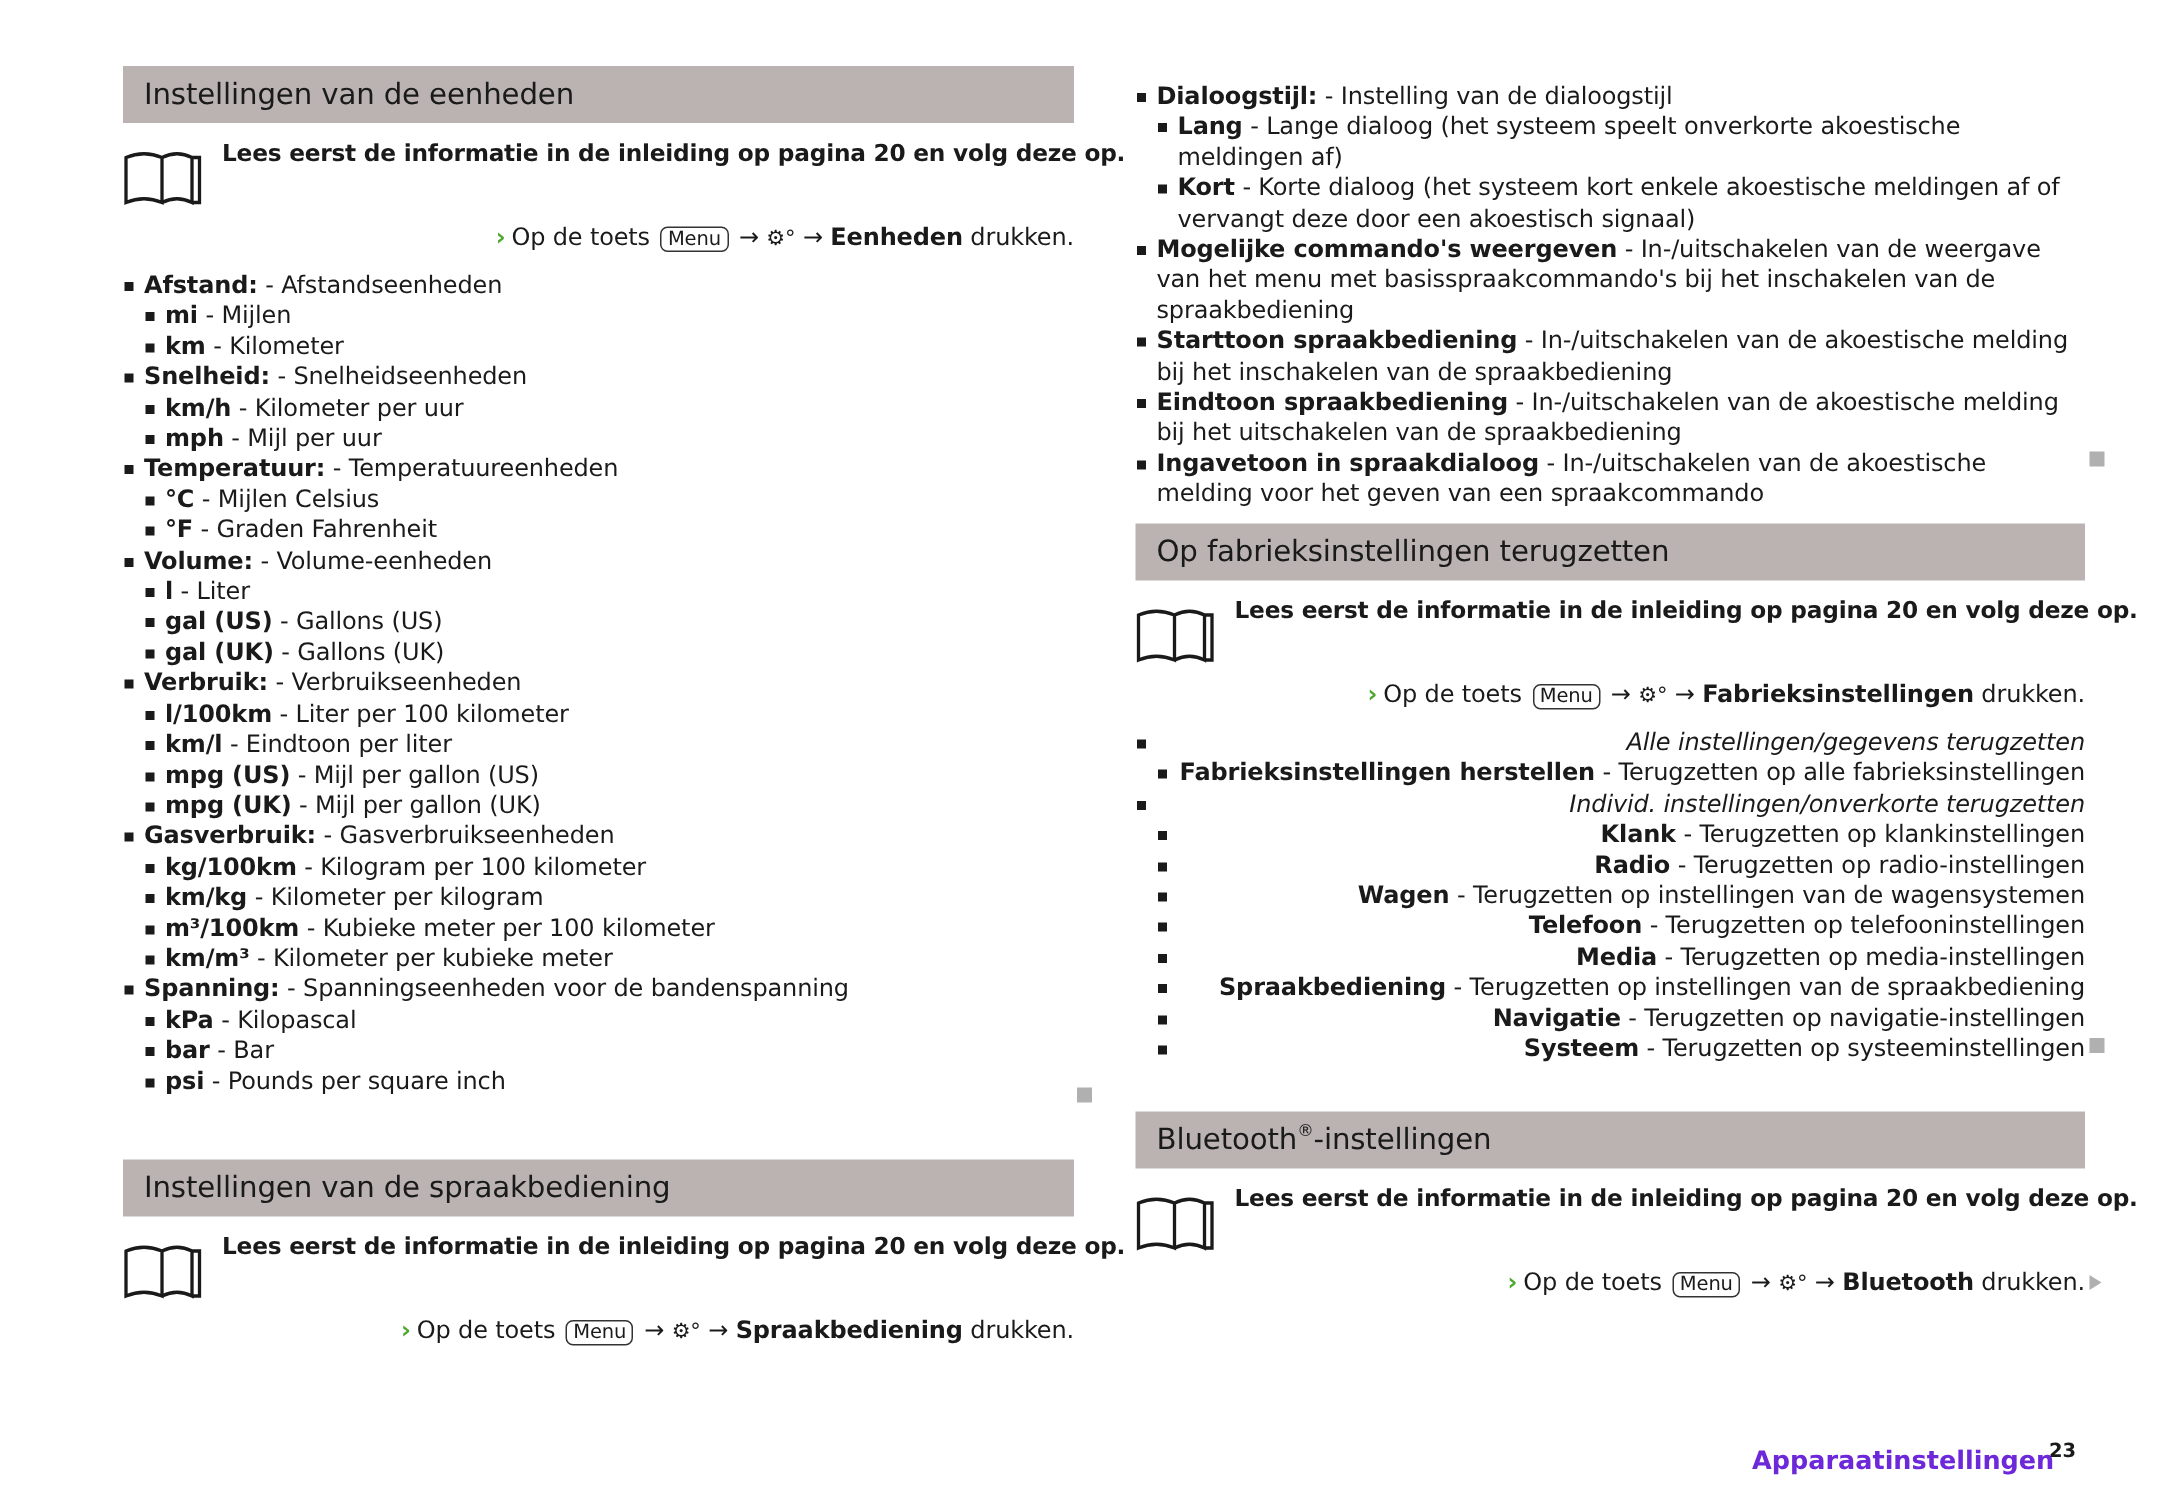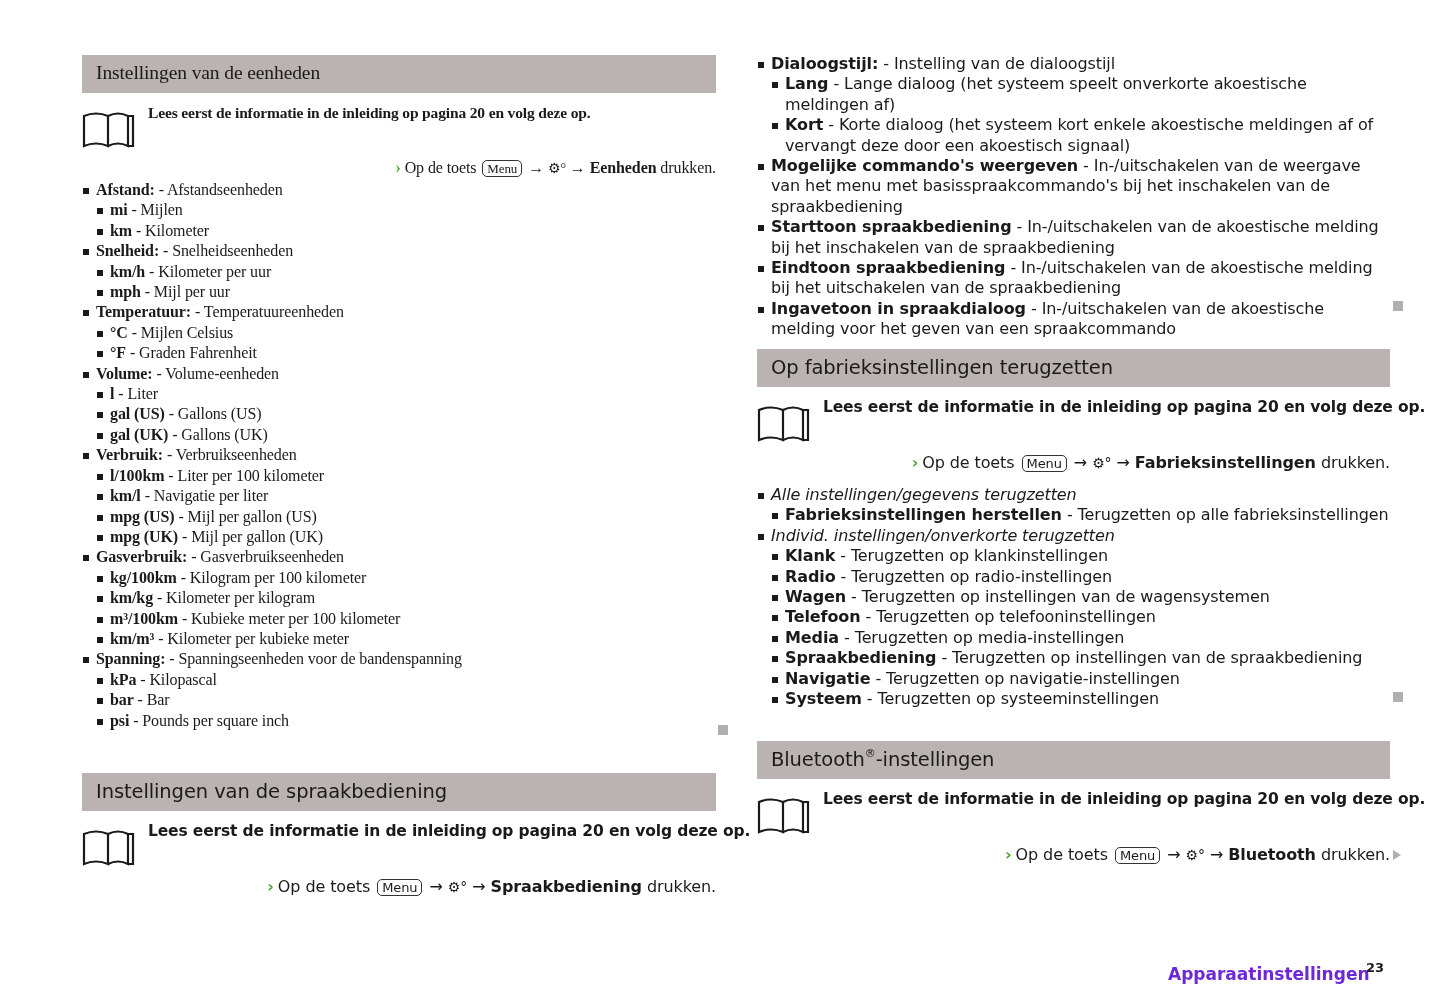--- a/index.html
+++ b/index.html
@@ -28,58 +28,58 @@
   .end-mark { position:absolute; width:10px; height:10px; background:#b0b0b0; }
   .next-mark { position:absolute; width:0; height:0; border-top:5px solid transparent; border-bottom:5px solid transparent; border-left:8px solid #b0b0b0; }
   .footer-title { position:absolute; left:1168px; top:964px; font-size:17px; font-weight:bold; color:#6d28d9; }
   .footer-page { position:absolute; left:1366px; top:960px; font-size:13px; font-weight:bold; color:#1a1a1a; }
 </style>
 </head>
 <body>
 
 <div class="col col-left">
 
-  <div style="position:absolute; top:55px; width:634px;font-family:Liberation Serif, serif;">
+  <div style="position:absolute; top:44px; width:634px;">
     <div class="section-header">Instellingen van de eenheden</div>
     <div class="info-row" style="margin-top:10px;">
       <svg class="book-icon" viewBox="0 0 54 38">
           <path d="M2 6 Q14 1 26 6 L26 36 Q14 31 2 36 Z M26 6 Q36 1 46 6 L46 36 Q36 31 26 36 M46 6 L51 6 L51 36 L46 36" fill="none" stroke="#1a1a1a" stroke-width="2.2"></path>
         </svg>
       <span class="info-text">Lees eerst de informatie in de inleiding op pagina 20 en volg deze op.</span>
     </div>
     <div class="instr" style="margin-top:2px;">
       <span class="chev">›</span><span>Op de toets</span>
       <span class="key">Menu</span>
       <span>→</span>
       <span class="gear">⚙°</span>
       <span>→</span>
       <b>Eenheden</b>
       <span>drukken.</span>
     </div>
-    <ul class="lst" style="margin-top:1px;" id="units-list">
+    <ul class="lst" style="margin-top:12px;" id="units-list">
         <li><b>Afstand:</b> <span>- Afstandseenheden</span><ul class="lst">
             <li><b>mi</b> <span>- Mijlen</span></li>
             <li><b>km</b> <span>- Kilometer</span></li>
           </ul></li>
         <li><b>Snelheid:</b> <span>- Snelheidseenheden</span><ul class="lst">
             <li><b>km/h</b> <span>- Kilometer per uur</span></li>
             <li><b>mph</b> <span>- Mijl per uur</span></li>
           </ul></li>
         <li><b>Temperatuur:</b> <span>- Temperatuureenheden</span><ul class="lst">
             <li><b>°C</b> <span>- Mijlen Celsius</span></li>
             <li><b>°F</b> <span>- Graden Fahrenheit</span></li>
           </ul></li>
         <li><b>Volume:</b> <span>- Volume-eenheden</span><ul class="lst">
             <li><b>l</b> <span>- Liter</span></li>
             <li><b>gal (US)</b> <span>- Gallons (US)</span></li>
             <li><b>gal (UK)</b> <span>- Gallons (UK)</span></li>
           </ul></li>
         <li><b>Verbruik:</b> <span>- Verbruikseenheden</span><ul class="lst">
             <li><b>l/100km</b> <span>- Liter per 100 kilometer</span></li>
-            <li><b>km/l</b> <span>- Navigatie per liter</span></li>
+            <li><b>km/l</b> <span>- Eindtoon per liter</span></li>
             <li><b>mpg (US)</b> <span>- Mijl per gallon (US)</span></li>
             <li><b>mpg (UK)</b> <span>- Mijl per gallon (UK)</span></li>
           </ul></li>
         <li><b>Gasverbruik:</b> <span>- Gasverbruikseenheden</span><ul class="lst">
             <li><b>kg/100km</b> <span>- Kilogram per 100 kilometer</span></li>
             <li><b>km/kg</b> <span>- Kilometer per kilogram</span></li>
             <li><b>m³/100km</b> <span>- Kubieke meter per 100 kilometer</span></li>
             <li><b>km/m³</b> <span>- Kilometer per kubieke meter</span></li>
           </ul></li>
         <li><b>Spanning:</b> <span>- Spanningseenheden voor de bandenspanning</span><ul class="lst">
@@ -136,21 +136,21 @@
     </div>
     <div class="instr" style="margin-top:2px;">
       <span class="chev">›</span><span>Op de toets</span>
       <span class="key">Menu</span>
       <span>→</span>
       <span class="gear">⚙°</span>
       <span>→</span>
       <b>Fabrieksinstellingen</b>
       <span>drukken.</span>
     </div>
-    <ul class="lst" style="margin-top:12px;" id="factory-list">
+    <ul class="lst" style="margin-top:12px;text-align:right;" id="factory-list">
         <li><i>Alle instellingen/gegevens terugzetten</i><ul class="lst">
             <li><b>Fabrieksinstellingen herstellen</b> <span>- Terugzetten op alle fabrieksinstellingen</span></li>
           </ul></li>
         <li><i>Individ. instellingen/onverkorte terugzetten</i><ul class="lst">
             <li><b>Klank</b> <span>- Terugzetten op klankinstellingen</span></li>
             <li><b>Radio</b> <span>- Terugzetten op radio-instellingen</span></li>
             <li><b>Wagen</b> <span>- Terugzetten op instellingen van de wagensystemen</span></li>
             <li><b>Telefoon</b> <span>- Terugzetten op telefooninstellingen</span></li>
             <li><b>Media</b> <span>- Terugzetten op media-instellingen</span></li>
             <li><b>Spraakbediening</b> <span>- Terugzetten op instellingen van de spraakbediening</span></li>

